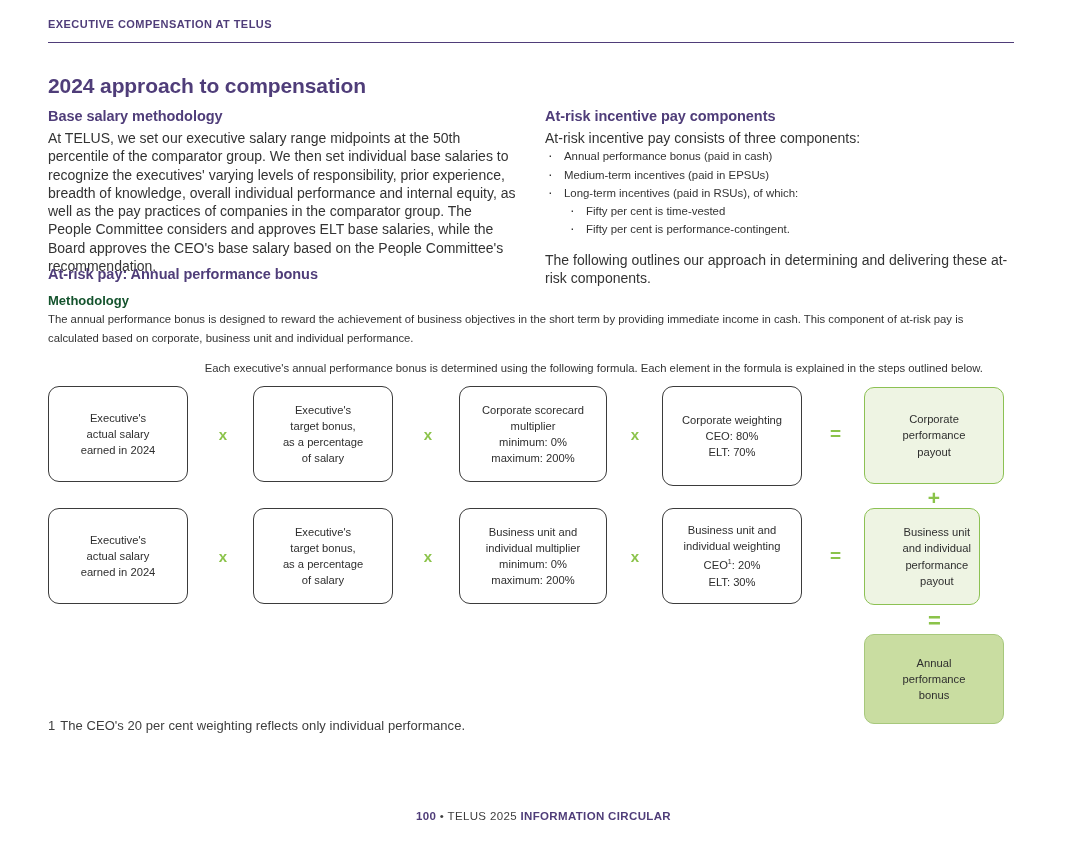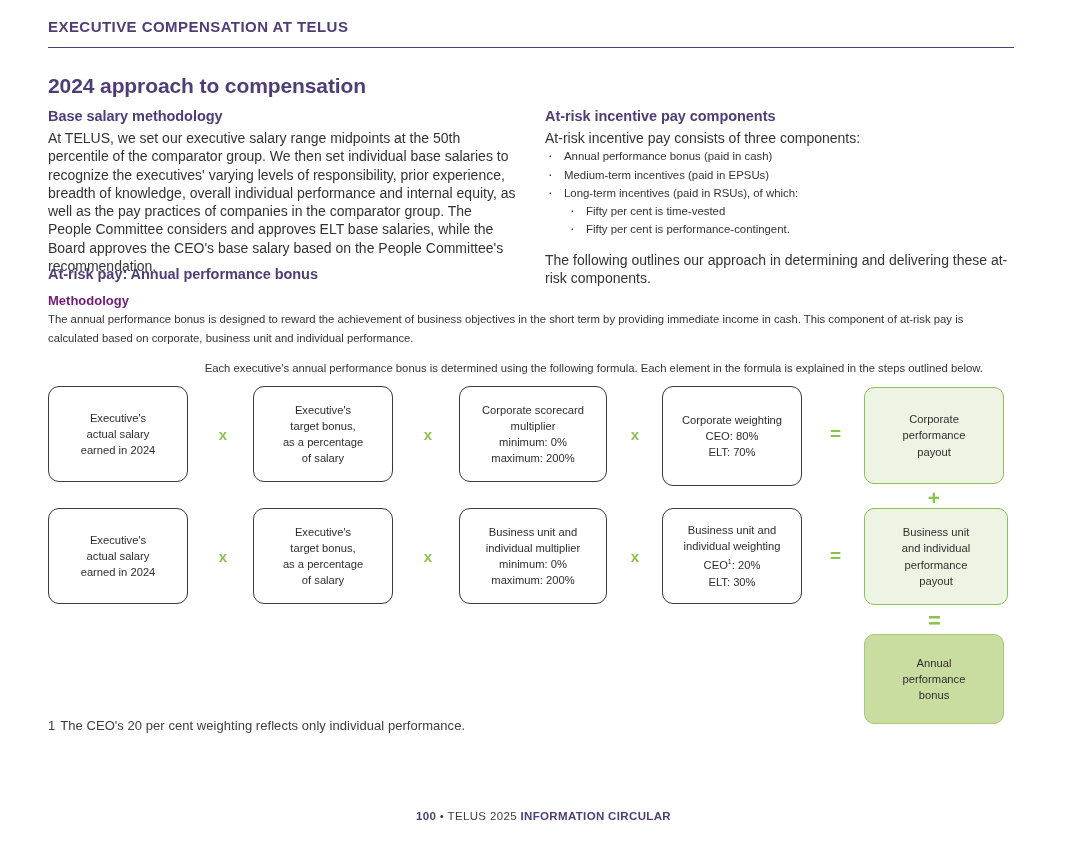--- a/index.html
+++ b/index.html
@@ -17,21 +17,21 @@
   }
 
   
   .running-head {
     position: absolute;
     left: 48px;
     top: 18px;
     width: 966px;
   }
   .running-head-text {
-    font-size: 15px;
+    font-size: 11px;
     font-weight: bold;
     letter-spacing: 0.45px;
     color: #4f3d79;
     text-transform: uppercase;
   }
   .head-rule {
     margin-top: 12px;
     border-bottom: 1px solid #4f3d79;
     width: 966px;
   }
@@ -61,21 +61,21 @@
     font-weight: bold;
     color: #4f3d79;
     letter-spacing: -0.05px;
   }
   .h3 {
     position: absolute;
     left: 48px;
     top: 293px;
     font-size: 13px;
     font-weight: bold;
-    color: #701a75;
+    color: #14532d;
   }
 
   
   .col-left {
     position: absolute;
     left: 48px;
     top: 108px;
     width: 470px;
   }
   .col-right {
@@ -357,21 +357,21 @@
     <div class="inner">
       <span>Business unit and</span><br>
       <span>individual weighting</span><br>
       <span><span>CEO</span><sup class="fn">1</sup><span>: 20%</span></span><br>
       <span>ELT: 30%</span>
     </div>
   </div>
 
   <div class="op op-eq" style="left:775px; top:160px; width:24px;">=</div>
 
-  <div class="fbox green-light" style="left:816px; top:122px; width:144px; height:97px;">
+  <div class="fbox green-light" style="left:816px; top:122px; width:116px; height:97px;justify-content:flex-end;">
     <div class="inner">
       <span>Business unit</span><br>
       <span>and individual</span><br>
       <span>performance</span><br>
       <span>payout</span>
     </div>
   </div>
 
   <div class="op op-eq" style="left:874px; top:224px; width:24px; font-size:22px;">=</div>
 

